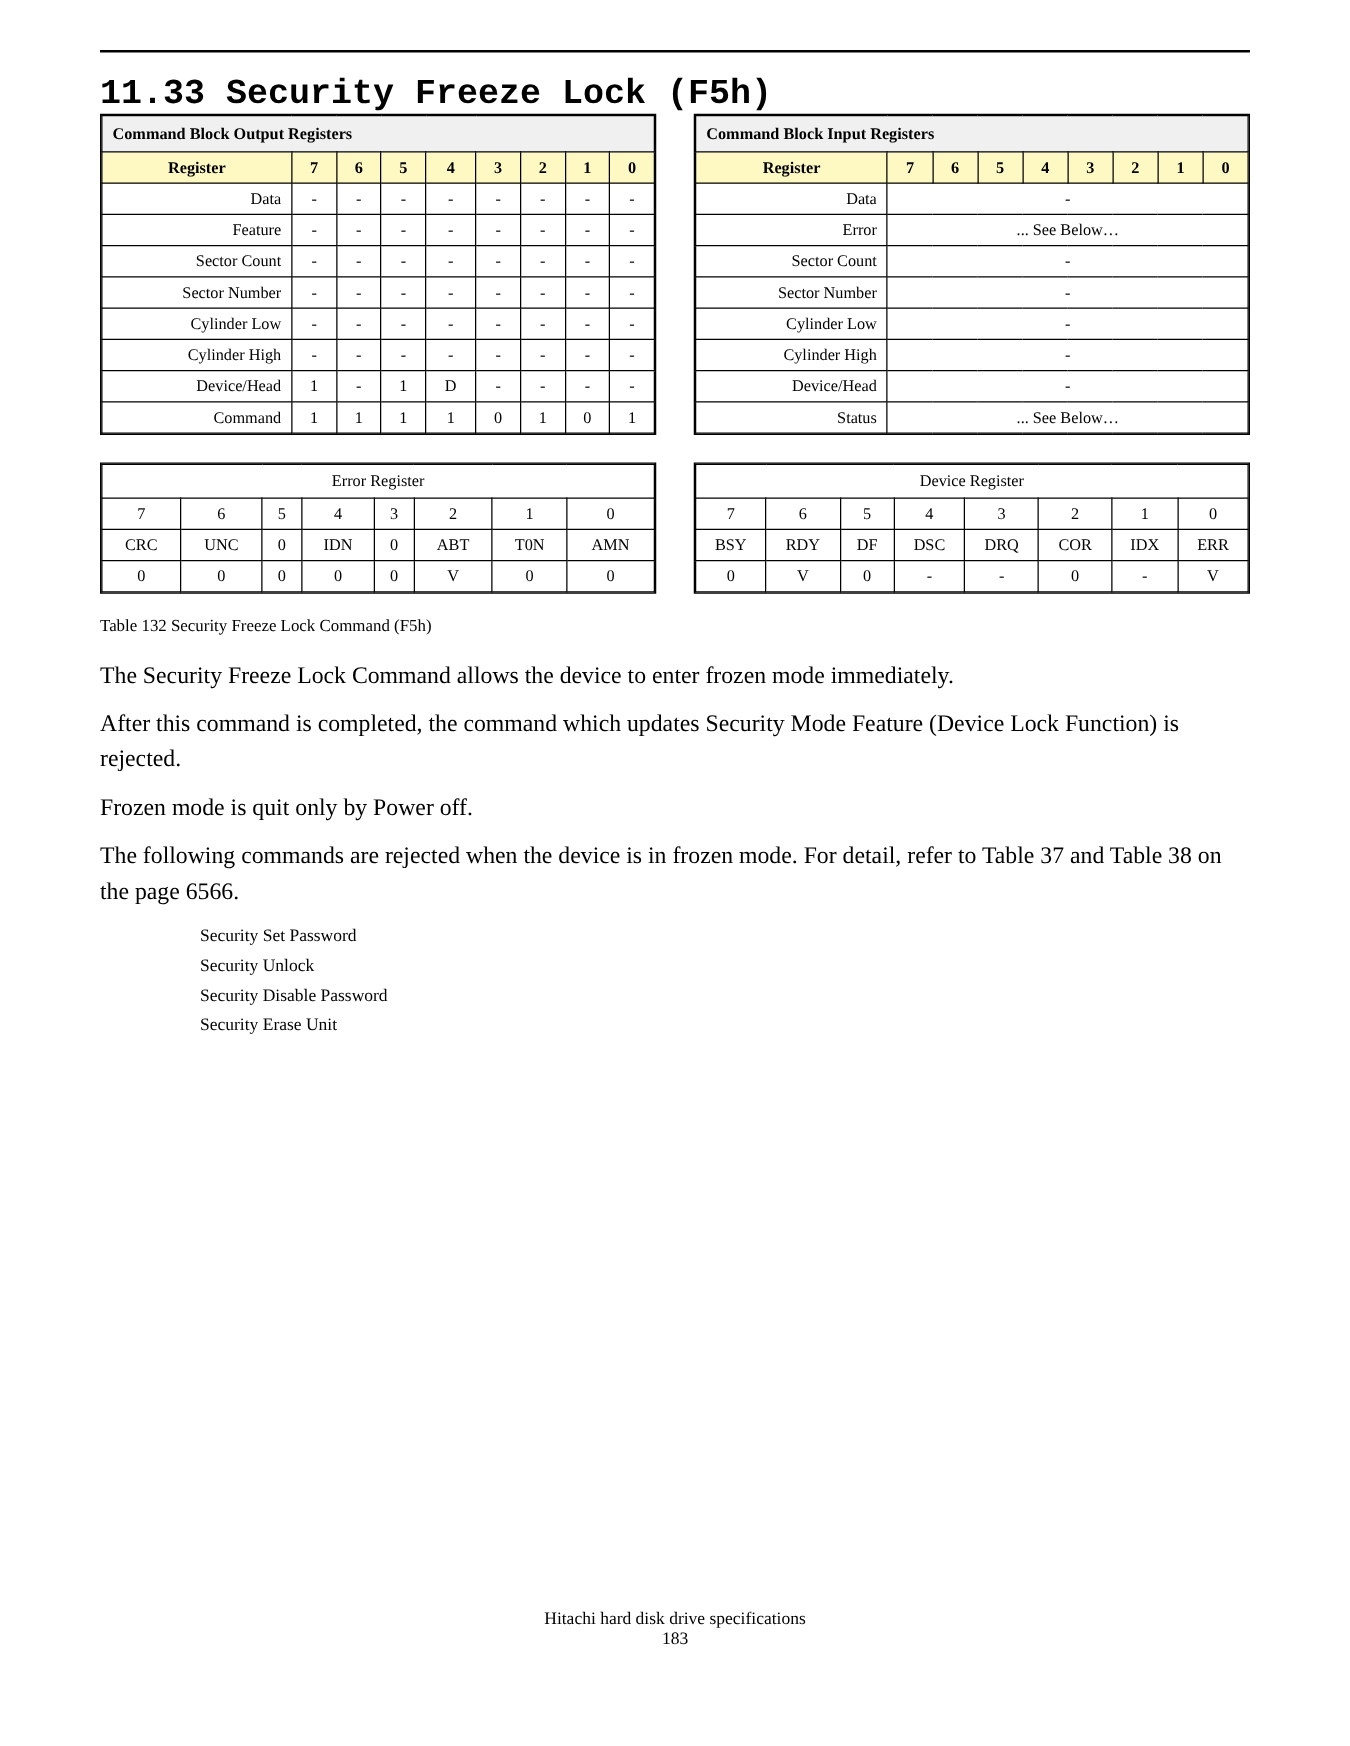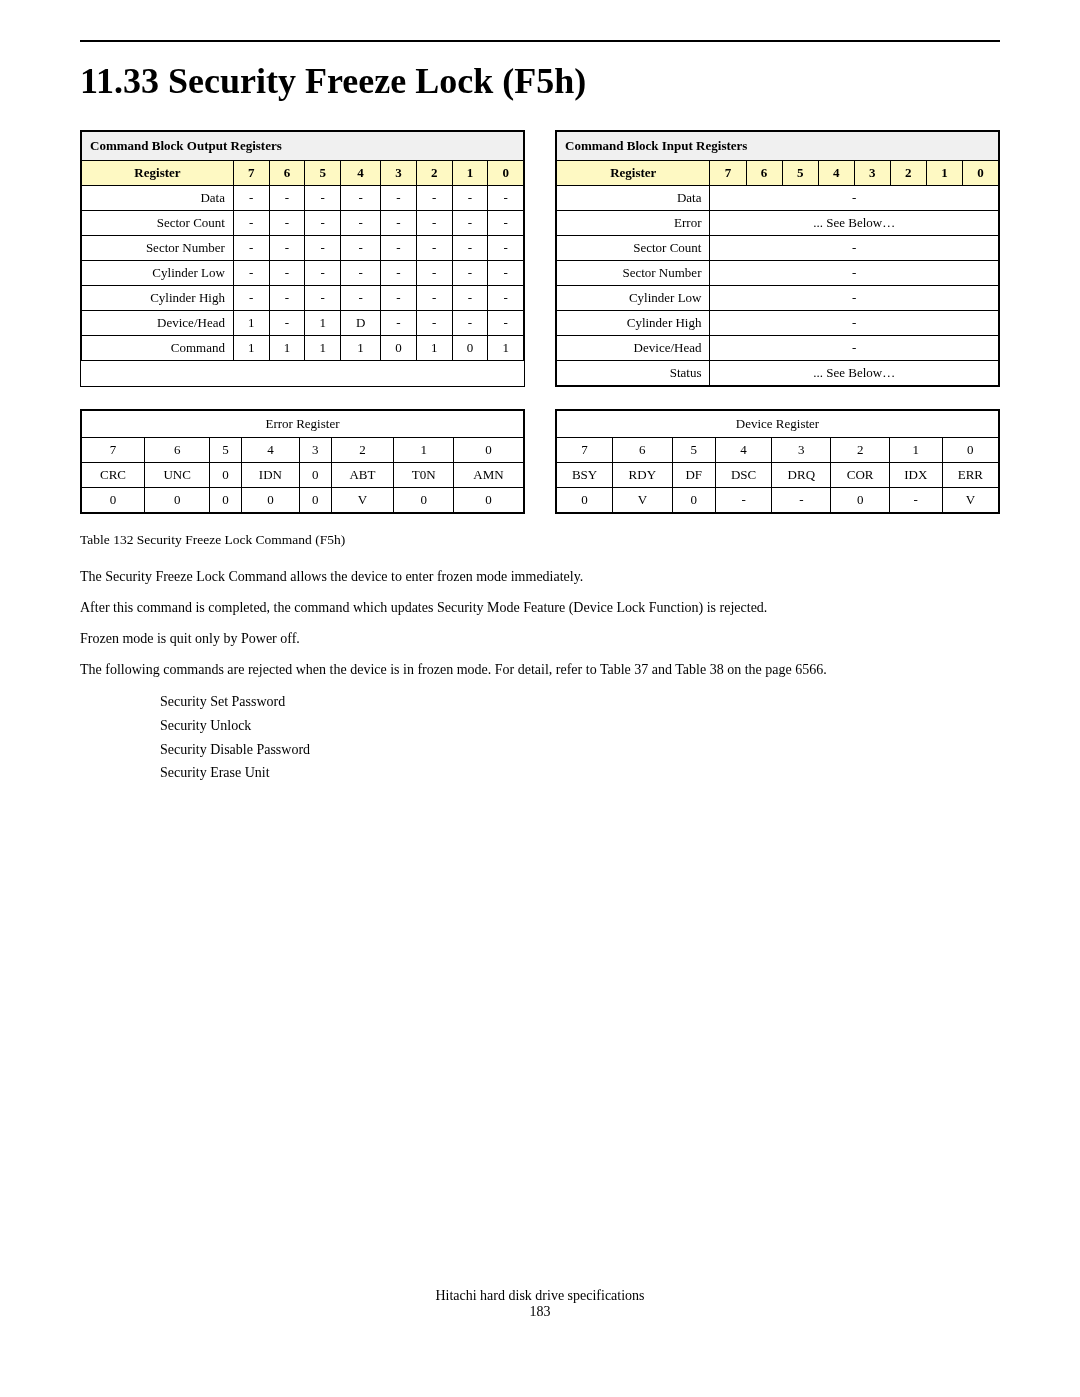--- a/index.html
+++ b/index.html
@@ -10,24 +10,23 @@
       color: #000;
       width: 1080px;
       min-height: 1397px;
       padding: 40px 80px 60px 80px;
     }
     .top-rule {
       border-top: 2px solid #000;
       margin-bottom: 18px;
     }
     h1.section-title {
-      font-size: 36px;
+      font-size: 28px;
       font-weight: bold;
-      margin-bottom: 28px;
-      font-family: Liberation Serif, serif;
+      font-family: Liberation Mono, monospace;
     }
     .tables-row {
       display: flex;
       gap: 30px;
       margin-bottom: 22px;
     }
     .reg-table-wrap {
       flex: 1;
       border: 1px solid #000;
     }
@@ -86,21 +85,21 @@
       text-align: center;
       font-size: 13px;
       padding: 5px 6px;
     }
     .table-caption {
       font-size: 13.5px;
       margin-bottom: 18px;
       font-family: 'Times New Roman', Times, serif;
     }
     .body-text {
-      font-size: 14px;
+      font-size: 19px;
       margin-bottom: 10px;
       line-height: 1.5;
     }
     .indent-list {
       margin-left: 80px;
       margin-top: 8px;
       line-height: 1.7;
       font-size: 14px;
     }
     .footer {
@@ -149,20 +148,31 @@
               <td>-</td>
               <td>-</td>
               <td>-</td>
               <td>-</td>
               <td>-</td>
               <td>-</td>
               <td>-</td>
               <td>-</td>
             </tr>
             <tr>
+              <td class="label-cell">Feature</td>
+              <td>-</td>
+              <td>-</td>
+              <td>-</td>
+              <td>-</td>
+              <td>-</td>
+              <td>-</td>
+              <td>-</td>
+              <td>-</td>
+            </tr>
+            <tr>
               <td class="label-cell">Sector Count</td>
               <td>-</td>
               <td>-</td>
               <td>-</td>
               <td>-</td>
               <td>-</td>
               <td>-</td>
               <td>-</td>
               <td>-</td>
             </tr>

